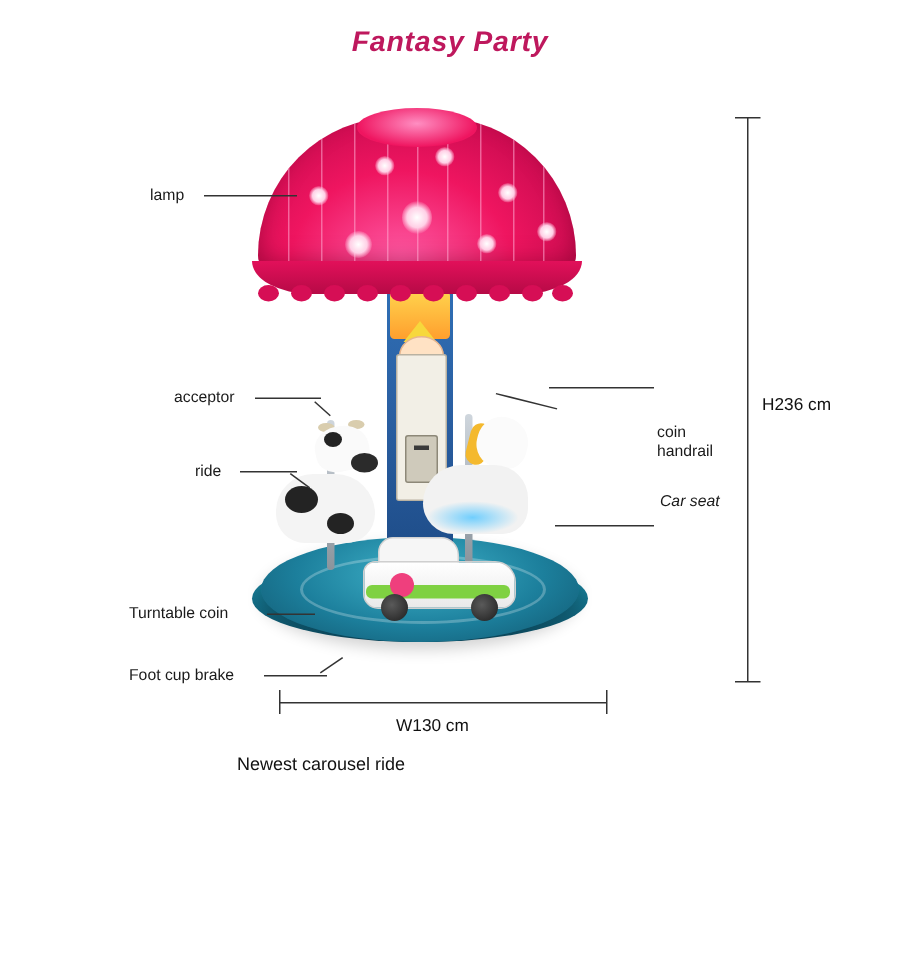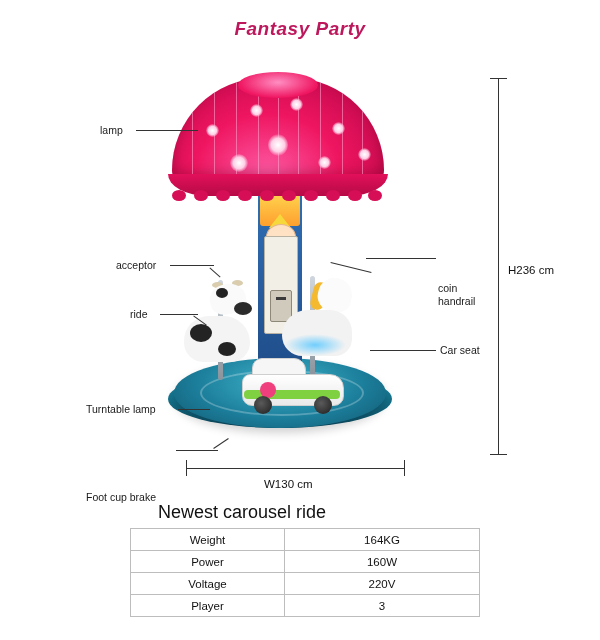--- a/index.html
+++ b/index.html
@@ -367,21 +367,21 @@
     position: absolute;
     font-size: 11.5px;
     color: #111;
     white-space: nowrap;
   }
   
   .caption {
     position: absolute;
     left: 158px;
     top: 502px;
-    font-size: 18px;
+    font-size: 12px;
     color: #111;
   }
   table.spec {
     position: absolute;
     left: 130px;
     top: 528px;
     width: 350px;
     border-collapse: collapse;
     font-size: 11.5px;
     color: #111;
@@ -484,63 +484,43 @@
   <div class="line" style="left:136px; top:130px; width:62px;"></div>
 
   <div class="lbl" style="left:116px; top:259px;">acceptor</div>
   <div class="line" style="left:170px; top:265px; width:44px;"></div>
   <div class="line" style="left:208px; top:272px; width:14px; transform:rotate(42deg);"></div>
 
   <div class="lbl" style="left:130px; top:308px;">ride</div>
   <div class="line" style="left:160px; top:314px; width:38px;"></div>
   <div class="line" style="left:192px; top:320px; width:16px; transform:rotate(36deg);"></div>
 
-  <div class="lbl" style="left:86px; top:403px;">Turntable lamp</div>
+  <div class="lbl" style="left:86px; top:403px;">Turntable coin</div>
   <div class="line" style="left:178px; top:409px; width:32px;"></div>
 
-  <div class="lbl" style="left:86px; top:444px;margin-top:47px;">Foot cup brake</div>
+  <div class="lbl" style="left:86px; top:444px;">Foot cup brake</div>
   <div class="line" style="left:176px; top:450px; width:42px;"></div>
   <div class="line" style="left:212px; top:443px; width:18px; transform:rotate(-34deg);"></div>
 
   <div class="lbl two" style="left:438px; top:242px;margin-top:40px;">
     <span>coin</span><br>
     <span>handrail</span>
   </div>
   <div class="line" style="left:366px; top:258px; width:70px;"></div>
   <div class="line" style="left:330px; top:267px; width:42px; transform:rotate(14deg);"></div>
 
-  <div class="lbl" style="left:440px; top:344px;">Car seat</div>
+  <div class="lbl" style="left:440px; top:328px;font-style:italic;">Car seat</div>
   <div class="line" style="left:370px; top:350px; width:66px;"></div>
 
   <div class="vline" style="left:498px; top:78px; height:376px;"></div>
   <div class="line" style="left:490px; top:78px; width:17px;"></div>
   <div class="line" style="left:490px; top:454px; width:17px;"></div>
   <div class="dim" style="left:508px; top:264px;">H236 cm</div>
 
   <div class="line" style="left:186px; top:468px; width:218px;"></div>
   <div class="vline" style="left:186px; top:460px; height:16px;"></div>
   <div class="vline" style="left:404px; top:460px; height:16px;"></div>
   <div class="dim" style="left:264px; top:478px;">W130 cm</div>
 
   <div class="caption">Newest carousel ride</div>
 
-  <table class="spec">
-    <tbody>
-      <tr>
-        <td class="k">Weight</td>
-        <td>164KG</td>
-      </tr>
-      <tr>
-        <td class="k">Power</td>
-        <td>160W</td>
-      </tr>
-      <tr>
-        <td class="k">Voltage</td>
-        <td>220V</td>
-      </tr>
-      <tr>
-        <td class="k">Player</td>
-        <td>3</td>
-      </tr>
-    </tbody>
-  </table>
 
 </div>
 
 </body></html>

